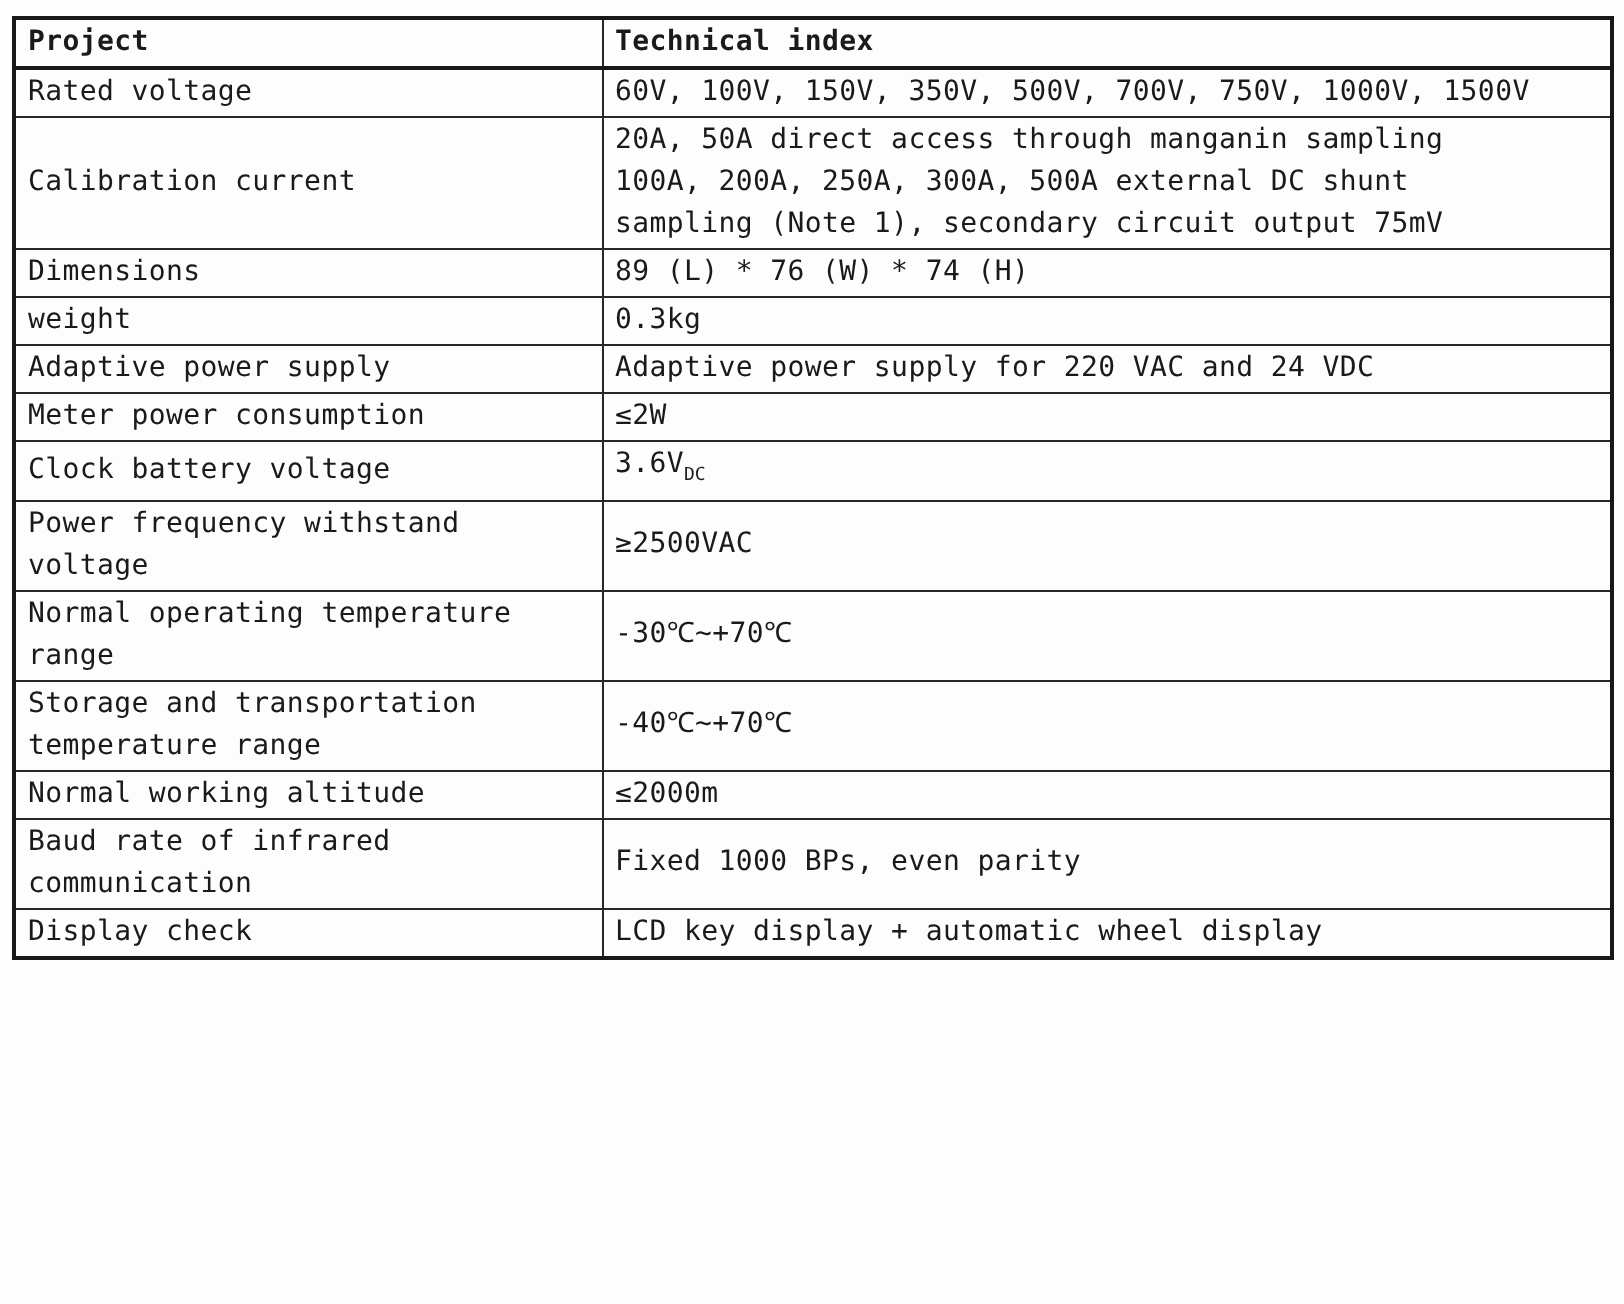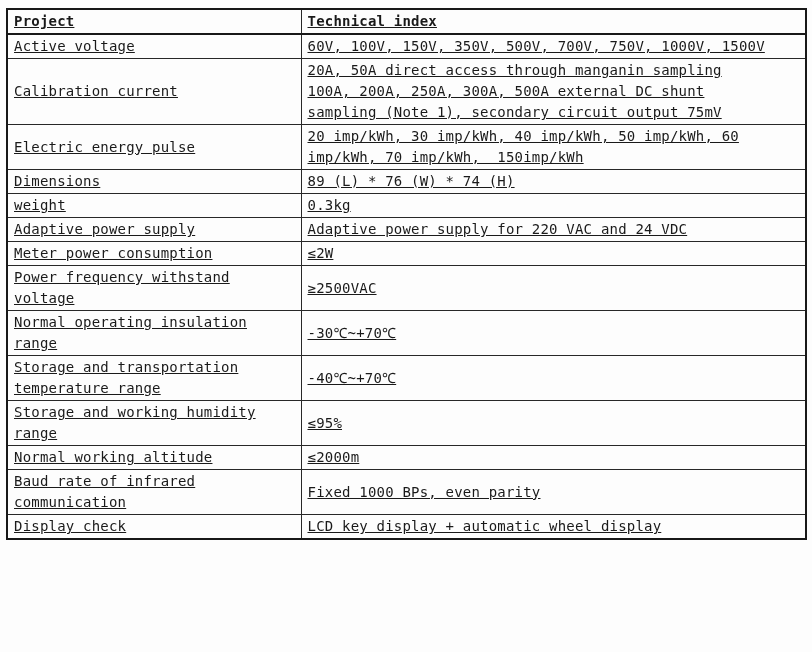--- a/index.html
+++ b/index.html
@@ -33,21 +33,20 @@
   .spec-table td {
     border: 1.5px solid #282828;
     padding: 1px 6px;
     font-size: 14px;
     line-height: 21px;
     vertical-align: middle;
     text-align: left;
     white-space: pre-wrap;
     word-break: break-word;
     letter-spacing: 0.2px;
-    text-decoration: underline;
   }
   .spec-table th {
     font-weight: bold;
     border-bottom: 2px solid #181818;
   }
   col.project-col { width: 294px; }
   col.index-col   { width: 505px; }
   sub.value-sub {
     font-size: 9px;
     letter-spacing: 0;
@@ -64,69 +63,63 @@
         <col class="index-col">
       </colgroup>
       <thead>
         <tr>
           <th>Project</th>
           <th>Technical index</th>
         </tr>
       </thead>
       <tbody>
           <tr>
-            <td>Active voltage</td>
+            <td>Rated voltage</td>
             <td><span>60V, 100V, 150V, 350V, 500V, 700V, 750V, 1000V, 1500V</span></td>
           </tr>
           <tr>
             <td>Calibration current</td>
             <td><span>20A, 50A direct access through manganin sampling
 100A, 200A, 250A, 300A, 500A external DC shunt
 sampling (Note 1), secondary circuit output 75mV</span></td>
-          </tr>
-          <tr>
-            <td>Electric energy pulse</td>
-            <td><span>20 imp/kWh, 30 imp/kWh, 40 imp/kWh, 50 imp/kWh, 60
-imp/kWh, 70 imp/kWh,  150imp/kWh</span></td>
           </tr>
           <tr>
             <td>Dimensions</td>
             <td><span>89 (L) * 76 (W) * 74 (H)</span></td>
           </tr>
           <tr>
             <td>weight</td>
             <td><span>0.3kg</span></td>
           </tr>
           <tr>
             <td>Adaptive power supply</td>
             <td><span>Adaptive power supply for 220 VAC and 24 VDC</span></td>
           </tr>
           <tr>
             <td>Meter power consumption</td>
             <td><span>≤2W</span></td>
           </tr>
           <tr>
+            <td>Clock battery voltage</td>
+            <td><span>3.6V</span><sub class="value-sub">DC</sub></td>
+          </tr>
+          <tr>
             <td>Power frequency withstand
 voltage</td>
             <td><span>≥2500VAC</span></td>
           </tr>
           <tr>
-            <td>Normal operating insulation
+            <td>Normal operating temperature
 range</td>
             <td><span>-30℃~+70℃</span></td>
           </tr>
           <tr>
             <td>Storage and transportation
 temperature range</td>
             <td><span>-40℃~+70℃</span></td>
-          </tr>
-          <tr>
-            <td>Storage and working humidity
-range</td>
-            <td><span>≤95%</span></td>
           </tr>
           <tr>
             <td>Normal working altitude</td>
             <td><span>≤2000m</span></td>
           </tr>
           <tr>
             <td>Baud rate of infrared
 communication</td>
             <td><span>Fixed 1000 BPs, even parity</span></td>
           </tr>

